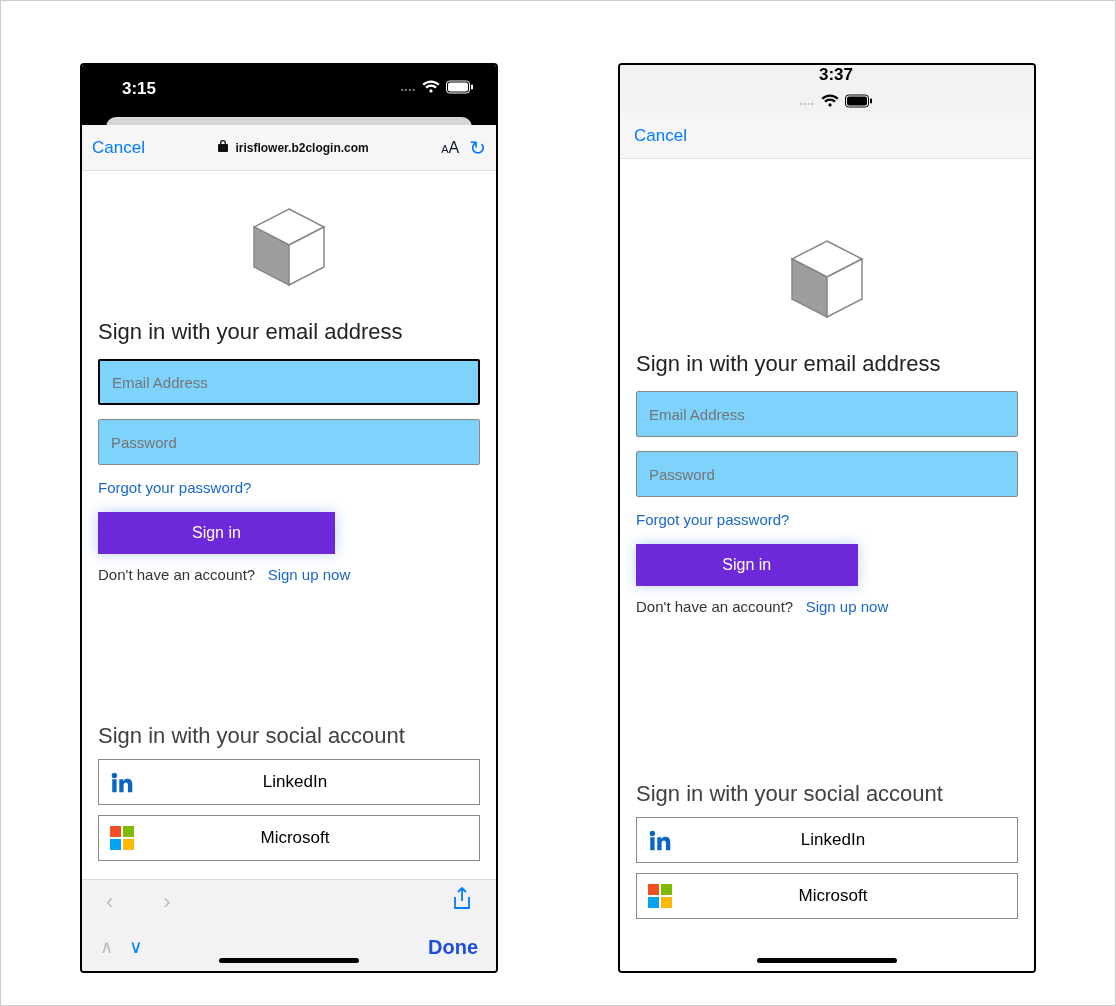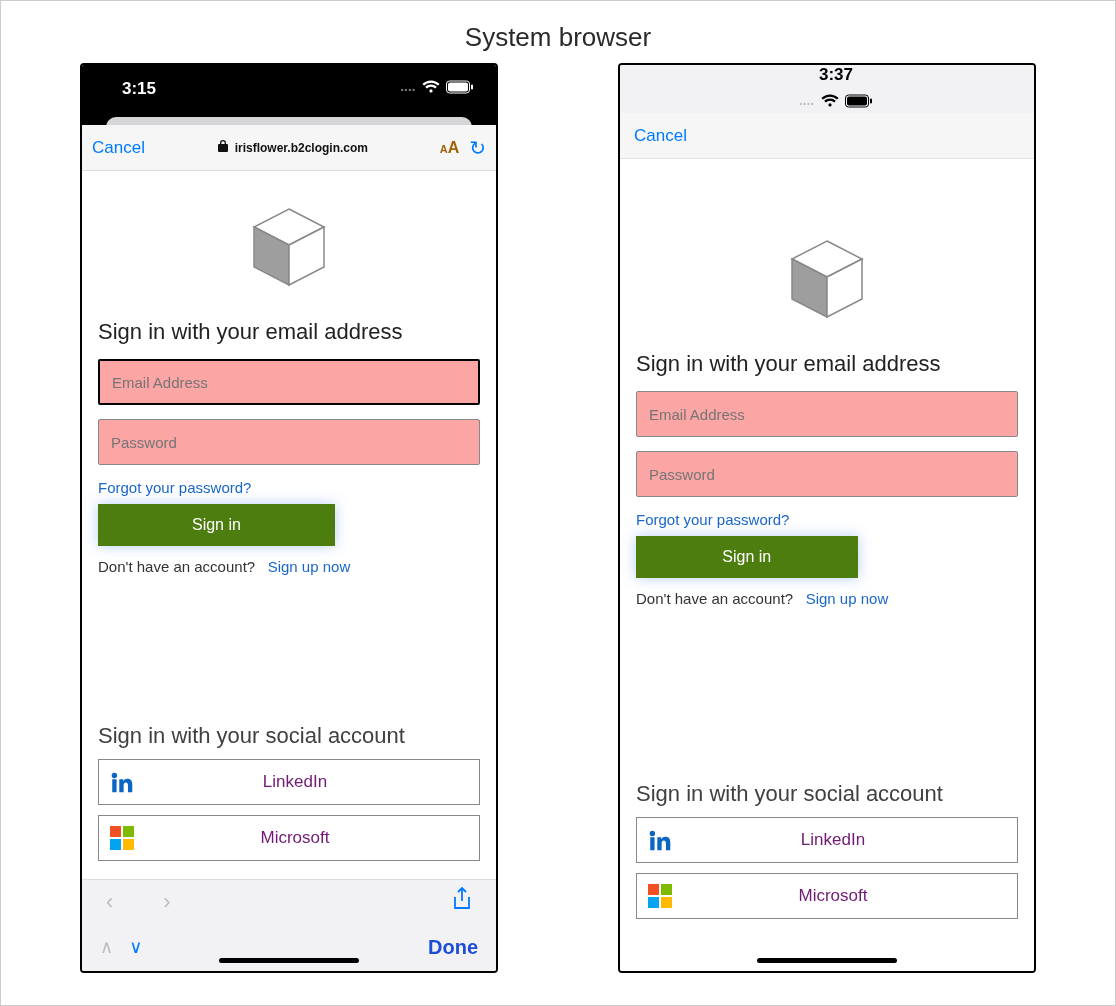--- a/index.html
+++ b/index.html
@@ -97,21 +97,21 @@
   .url-box {
     flex: 1;
     display: flex;
     align-items: center;
     justify-content: center;
     gap: 6px;
     font-size: 12px;
     font-weight: 700;
     color: #111;
   }
-  .aa { color: #a16207; font-size: 16px; font-weight: 700; }
+  .aa { color: #0f172a; font-size: 16px; font-weight: 400; }
   .aa .small { font-size: 11px; }
   .refresh { color: #007aff; font-size: 20px; }
   .content {
     flex: 1;
     background: #fff;
     padding: 16px 16px 8px 16px;
     display: flex;
     flex-direction: column;
     justify-content: flex-end;
   }
@@ -125,32 +125,32 @@
   }
   .input {
     width: 100%;
     height: 46px;
     border: 1px solid #888;
     border-radius: 2px;
     padding: 0 12px;
     font-size: 15px;
     color: #666;
     margin-bottom: 14px;
-    background: #fca5a5;
+    background: #7dd3fc;
   }
   .input.focused { border: 2px solid #000; }
   .link-small { color: #1a67c9; font-size: 15px; cursor: pointer; }
   .signin-btn {
     width: 62%;
     height: 42px;
-    background: #4d7c0f;
+    background: #6d28d9;
     color: #fff;
     border: none;
     font-size: 16px;
-    margin-top: 8px;
+    margin-top: 16px;
     cursor: pointer;
     box-shadow: 0 0 14px rgba(60,120,220,0.35);
   }
   .signin-btn.narrow { width: 58%; }
   .noaccount {
     margin-top: 12px;
     font-size: 15px;
     color: #333;
   }
   .spacer { flex: 1; min-height: 30px; }
@@ -170,21 +170,21 @@
     padding: 0 8px;
     margin-bottom: 10px;
     cursor: pointer;
     position: relative;
   }
   .social-btn span.lbl {
     position: absolute;
     left: 12px; right: 0;
     text-align: center;
     font-size: 17px;
-    color: #701a75;
+    color: #000000;
   }
   .social-icon { width: 30px; display: flex; justify-content: center; position: relative; z-index: 1; }
   .ms-grid { display: grid; grid-template-columns: 11px 11px; grid-template-rows: 11px 11px; gap: 2px; }
   .ms-grid div:nth-child(1){background:#f25022;}
   .ms-grid div:nth-child(2){background:#7fba00;}
   .ms-grid div:nth-child(3){background:#00a4ef;}
   .ms-grid div:nth-child(4){background:#ffb900;}
   
   .toolbar1 {
     height: 44px;
@@ -221,21 +221,20 @@
   .embedded-bottom {
     height: 34px;
     position: relative;
     background: #fff;
   }
 </style>
 </head>
 <body>
 
 <div class="titles">
-  <div class="title">System browser</div>
 </div>
 
 <div class="row">
 
   <div class="phone">
     <div class="status-bar dark">
       <span>3:15</span>
       <span class="status-icons">
         <span class="dots">••••</span>
         <span class="wifi-icon">

